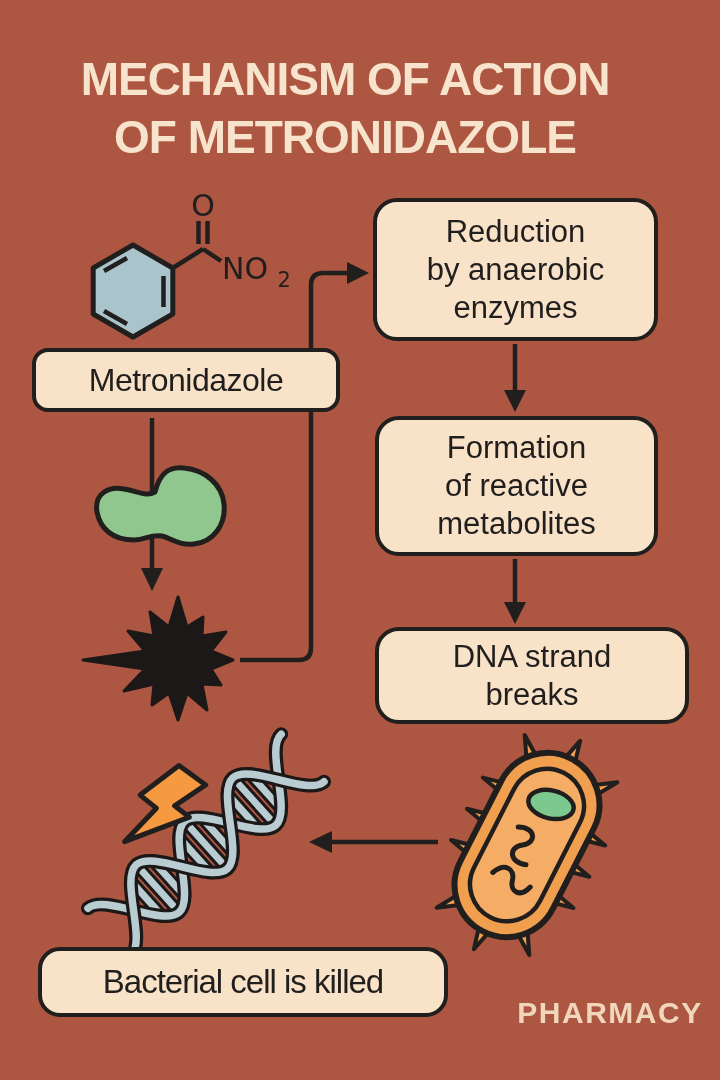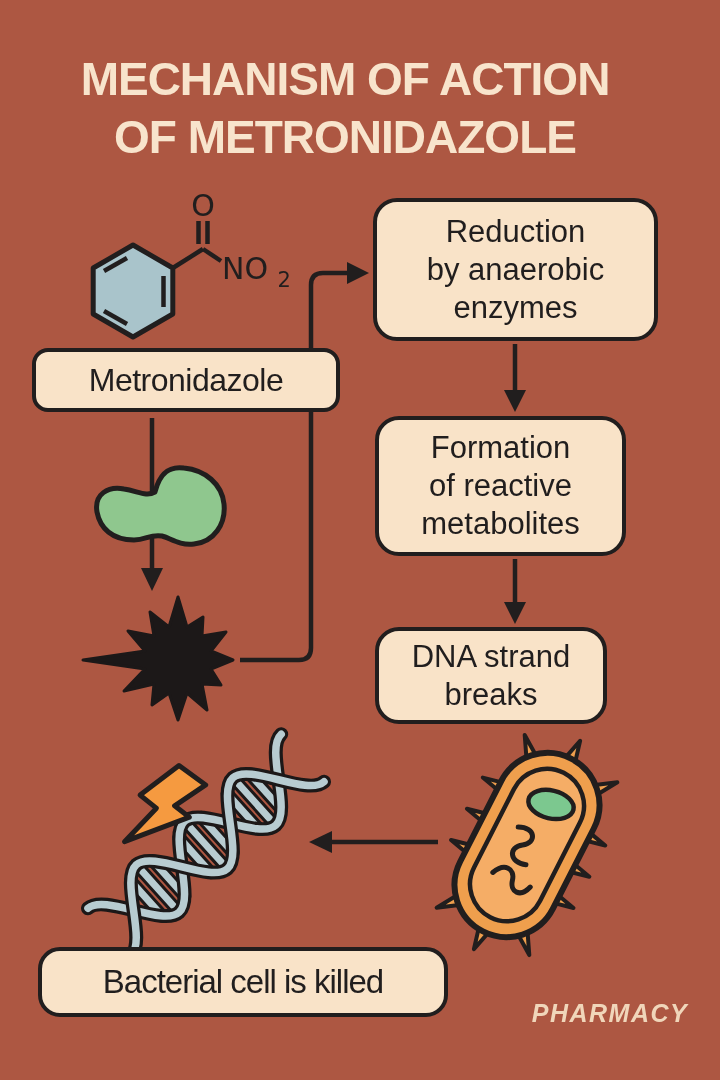--- a/index.html
+++ b/index.html
@@ -15,26 +15,26 @@
   }
   .diagram-svg{position:absolute;left:0;top:0;}
   .flow-box{
     position:absolute;background:#F9E3C8;border:4px solid #211E1E;
     display:flex;align-items:center;justify-content:center;text-align:center;
     color:#211E1E;font-weight:normal;white-space:pre-line;
     box-sizing:border-box;
   }
   .drug-box{left:32px;top:348px;width:308px;height:64px;border-radius:16px;font-size:32px;letter-spacing:-0.5px;}
   .box-reduction{left:373px;top:198px;width:285px;height:143px;border-radius:24px;font-size:31px;line-height:38px;}
-  .box-formation{left:375px;top:416px;width:251px;height:140px;border-radius:24px;font-size:31px;line-height:38px;}
-  .box-dna{left:375px;top:627px;width:232px;height:97px;border-radius:24px;font-size:31px;line-height:38px;}
+  .box-formation{left:375px;top:416px;width:283px;height:140px;border-radius:24px;font-size:31px;line-height:38px;}
+  .box-dna{left:375px;top:627px;width:314px;height:97px;border-radius:24px;font-size:31px;line-height:38px;}
   .box-killed{left:38px;top:947px;width:410px;height:70px;border-radius:22px;font-size:33px;letter-spacing:-1px;}
   .brand{
     position:absolute;left:510px;top:1000px;width:200px;text-align:center;
-    color:#F0D6BA;font-weight:bold;font-size:25px;line-height:26px;letter-spacing:1.5px;font-style:italic;
+    color:#F0D6BA;font-weight:bold;font-size:30px;line-height:26px;letter-spacing:1.5px;
   }
   .chem-text{font-family:"DejaVu Sans",sans-serif;fill:#211E1E;}
 </style>
 </head>
 <body>
 
 <div class="stage">
 
   <div class="title">
     <div>MECHANISM OF ACTION</div>

